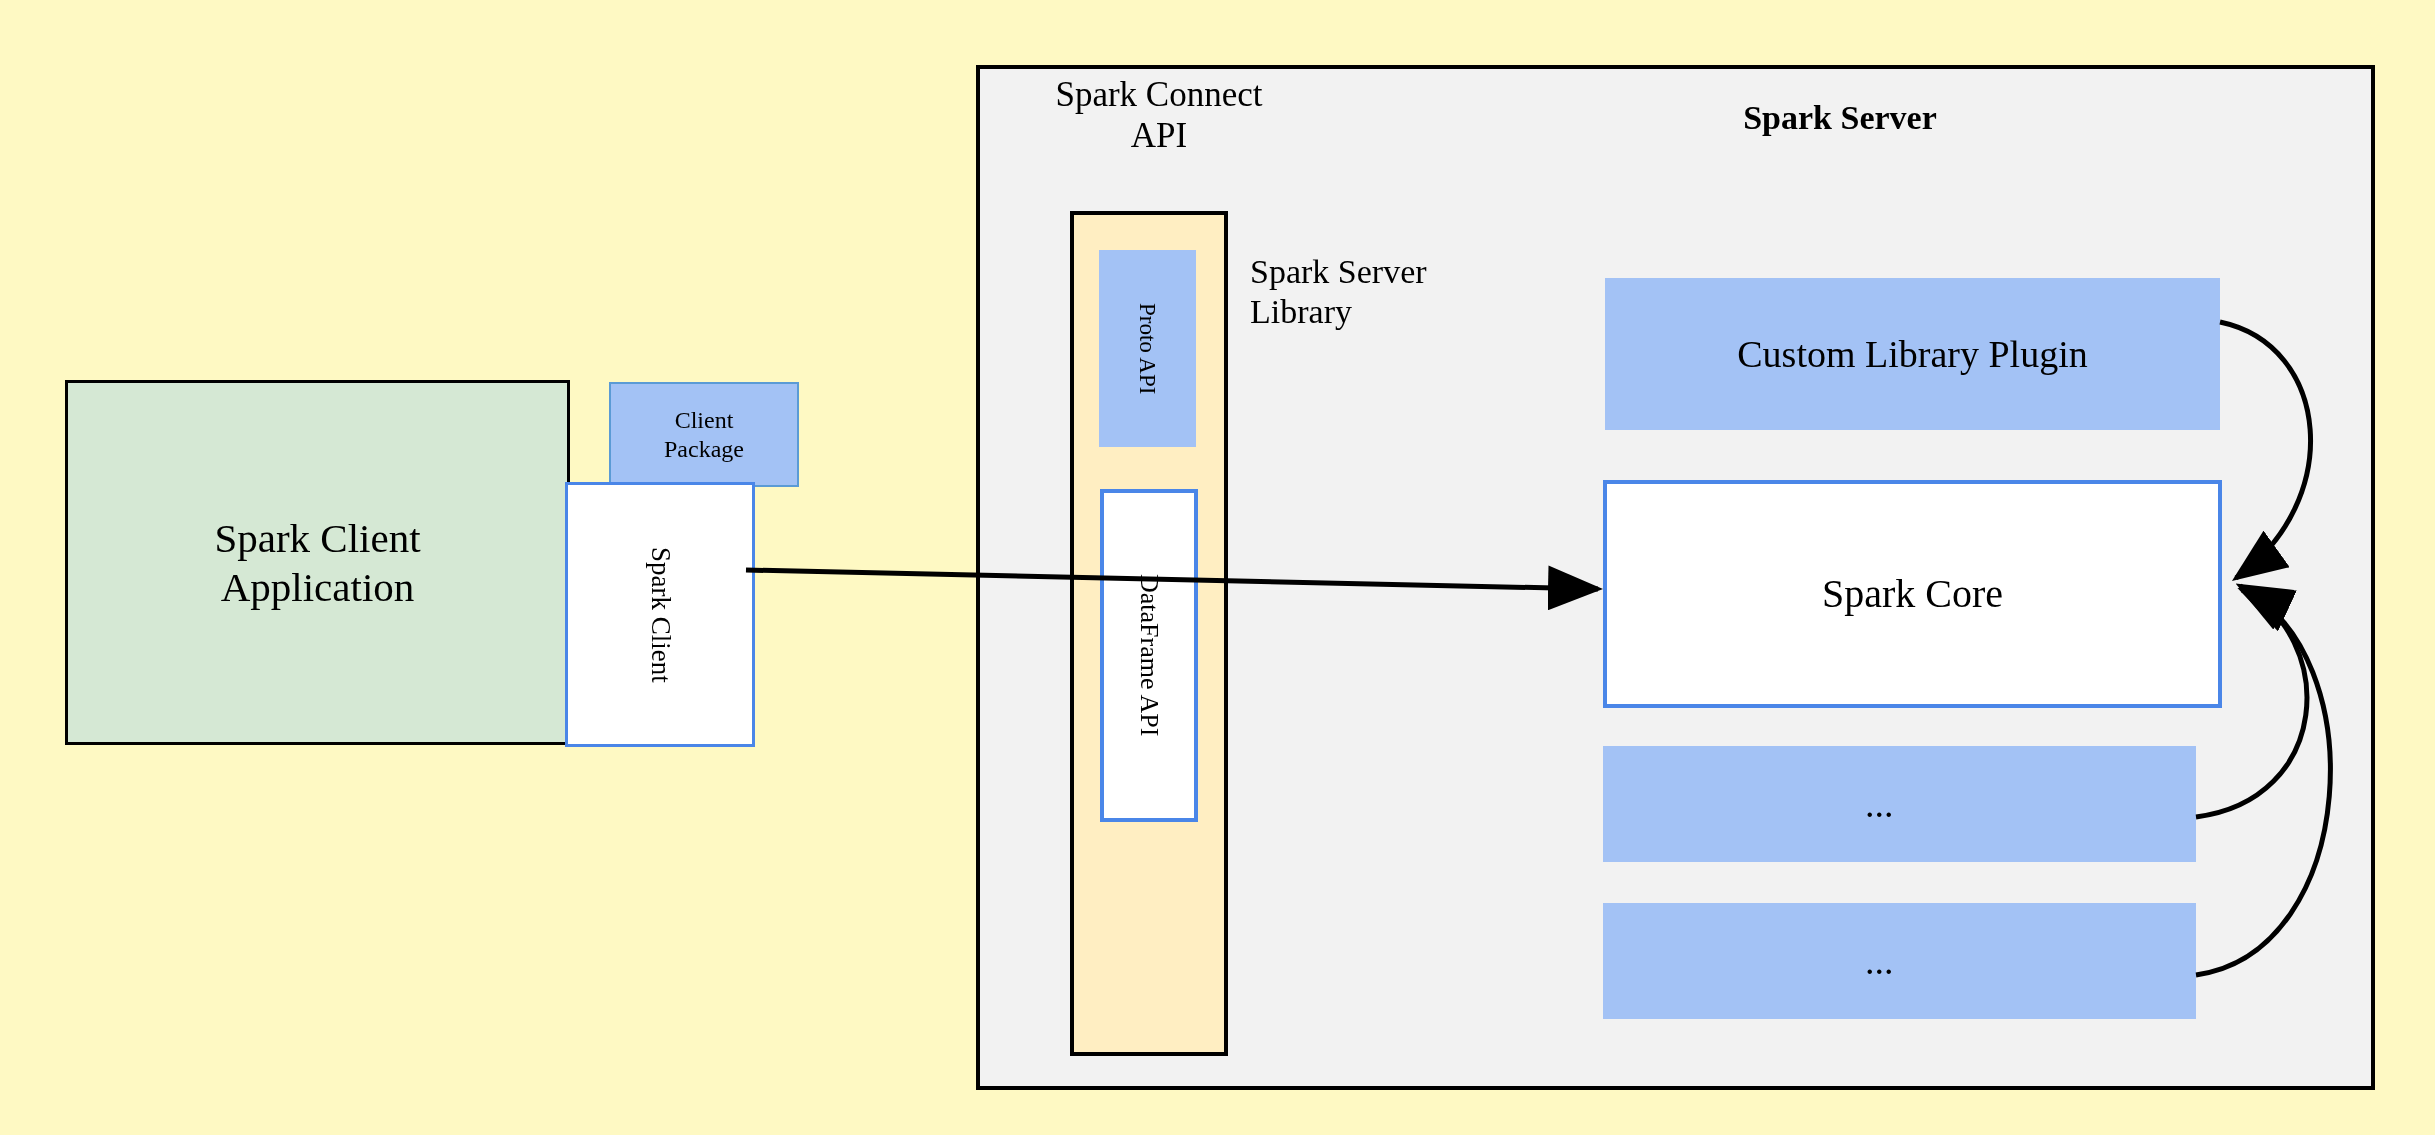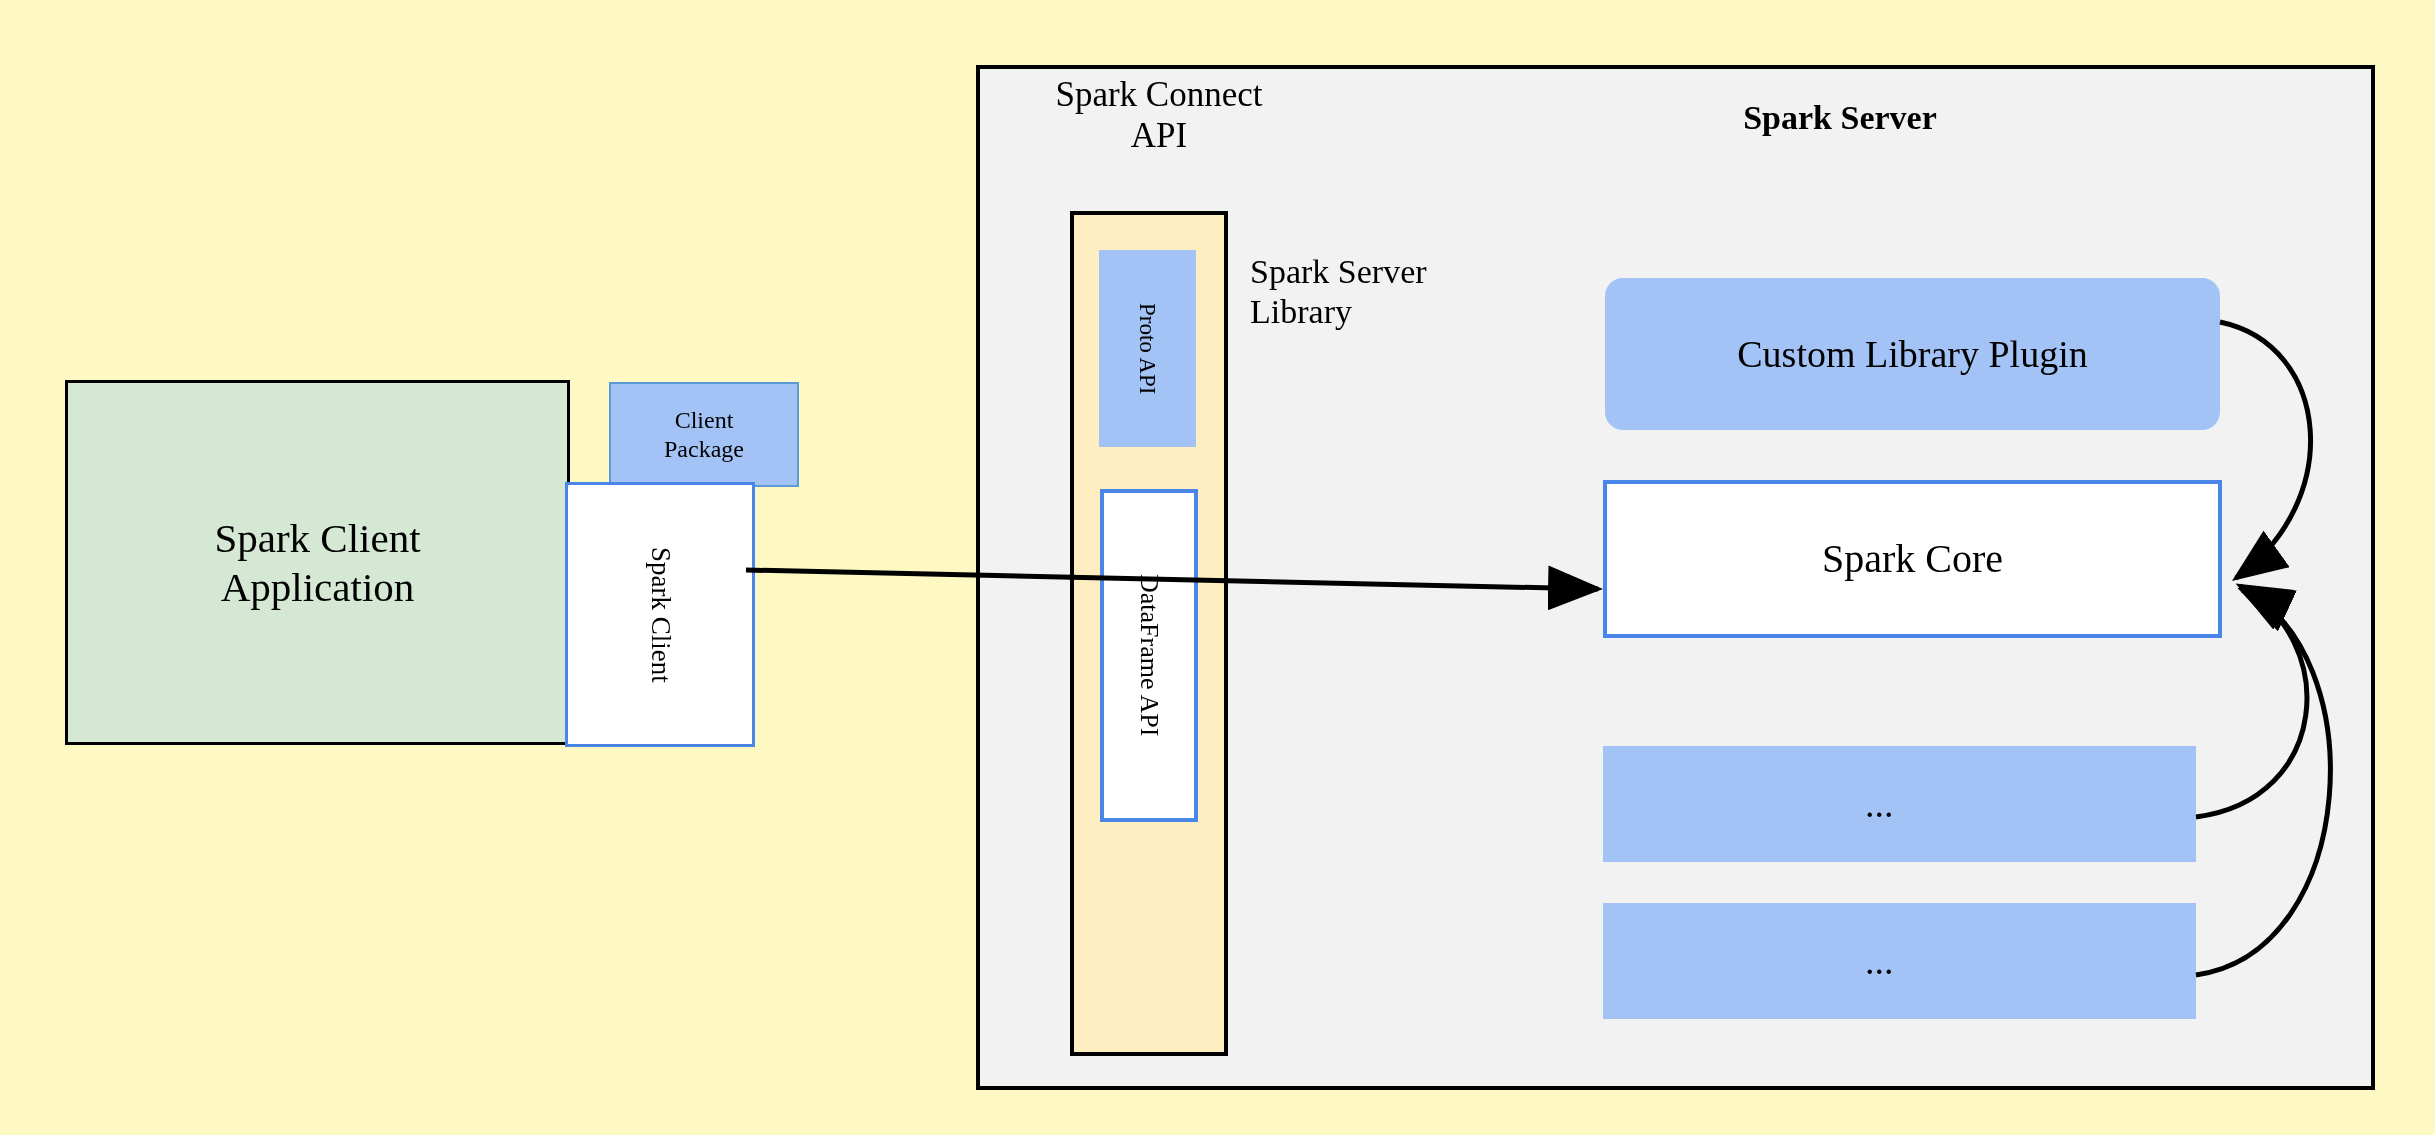--- a/index.html
+++ b/index.html
@@ -134,27 +134,26 @@
   }
 
   
   #custom-library-plugin-box {
     left: 1605px;
     top: 278px;
     width: 615px;
     height: 152px;
     background: #a3c2f5;
     font-size: 38px;
-    border-radius: 18px;
   }
   #spark-core-box {
     left: 1603px;
     top: 480px;
     width: 619px;
-    height: 158px;
+    height: 228px;
     background: #ffffff;
     border: 4px solid #4a86e8;
     font-size: 40px;
   }
   #ellipsis-box-1 {
     left: 1603px;
     top: 746px;
     width: 593px;
     height: 116px;
     background: #a3c2f5;

